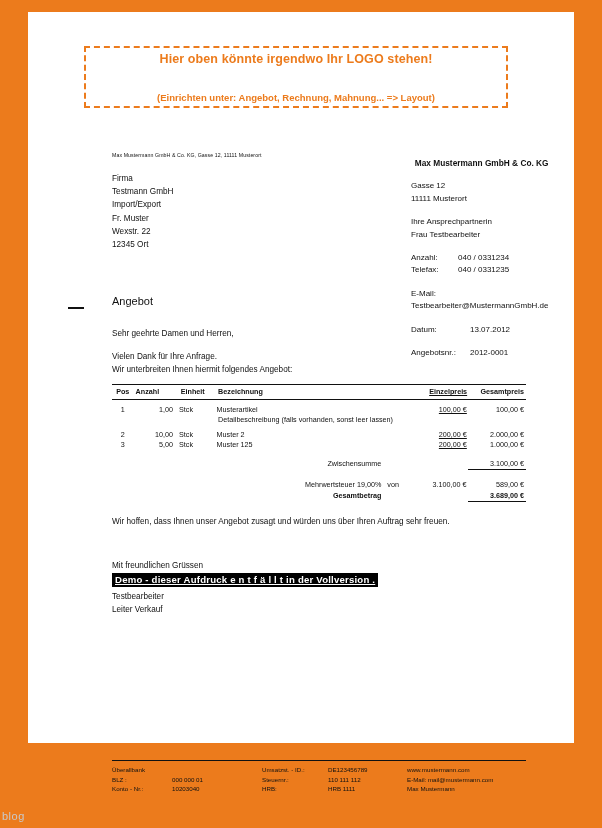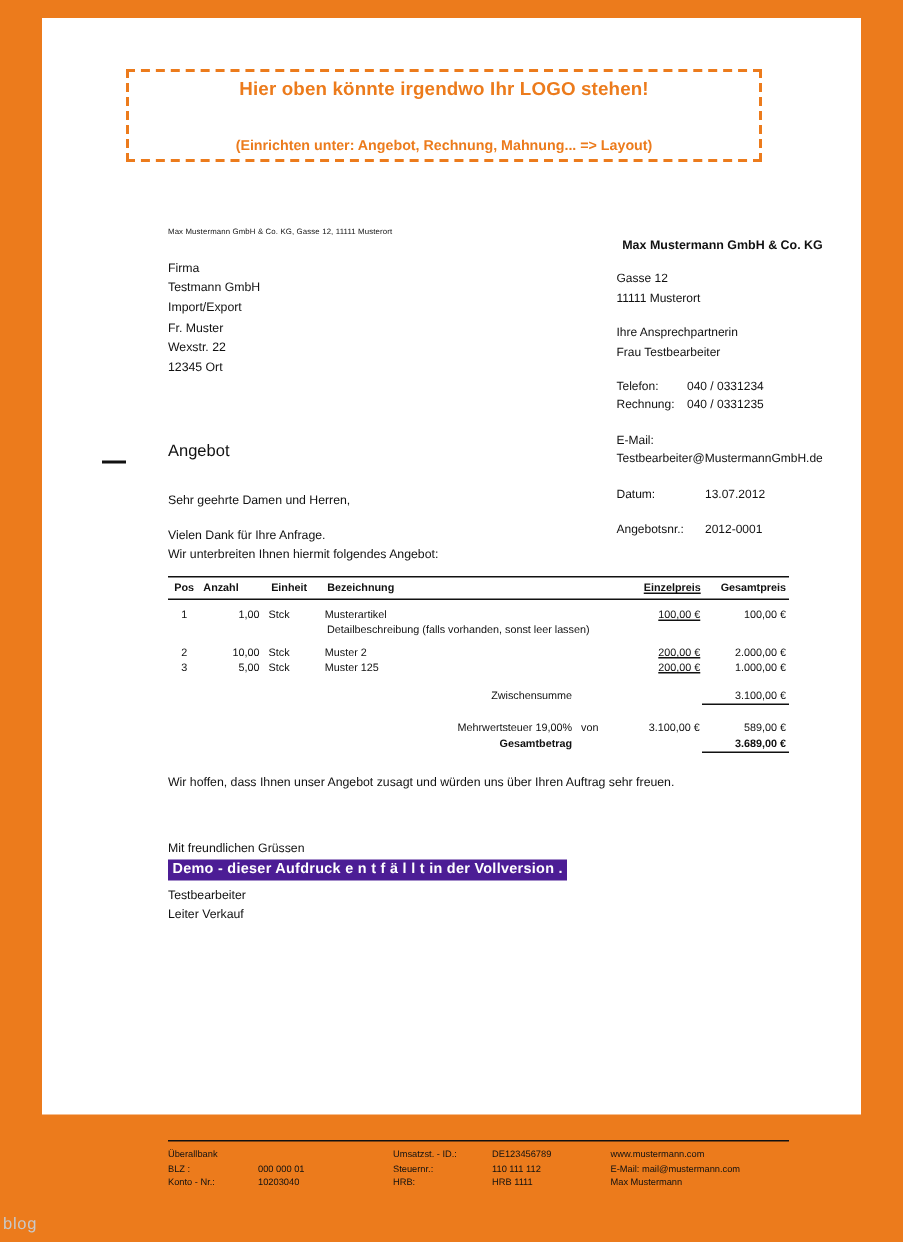--- a/index.html
+++ b/index.html
@@ -202,27 +202,28 @@
     margin-left: 356px;
   }
   .bold { font-weight: bold; }
   
   .closing { top: 503px; }
   .greeting { top: 547px; }
   .demo-stamp {
     position: absolute;
     left: 84px;
     top: 561px;
-    background: #4c1d95;
+    background: #000000;
     color: #ffffff;
     font-size: 9.6px;
     font-weight: bold;
     padding: 1px 3px 2px 3px;
     letter-spacing: 0.2px;
     white-space: nowrap;
+    text-decoration: underline;
   }
   .sign1 { top: 578px; }
   .sign2 { top: 591px; }
   
   .footer-rule {
     position: absolute;
     left: 84px;
     top: 748px;
     width: 414px;
     height: 1px;
@@ -269,25 +270,25 @@
 
   <div class="company-block">
     <div class="company-name">Max Mustermann GmbH &amp; Co. KG</div>
     <div>Gasse 12</div>
     <div>11111 Musterort</div>
     <div class="gap"></div>
     <div>Ihre Ansprechpartnerin</div>
     <div>Frau    Testbearbeiter</div>
     <div class="gap"></div>
     <div class="kv">
-      <span class="k">Telefon:</span>
+      <span class="k">Anzahl:</span>
       <span>040 / 0331234</span>
     </div>
     <div class="kv">
-      <span class="k">Rechnung:</span>
+      <span class="k">Telefax:</span>
       <span>040 / 0331235</span>
     </div>
     <div class="gap"></div>
     <div>E-Mail:</div>
     <div>Testbearbeiter@MustermannGmbH.de</div>
     <div class="gap"></div>
     <div class="kv kv-wide">
       <span class="k">Datum:</span>
       <span>13.07.2012</span>
     </div>

